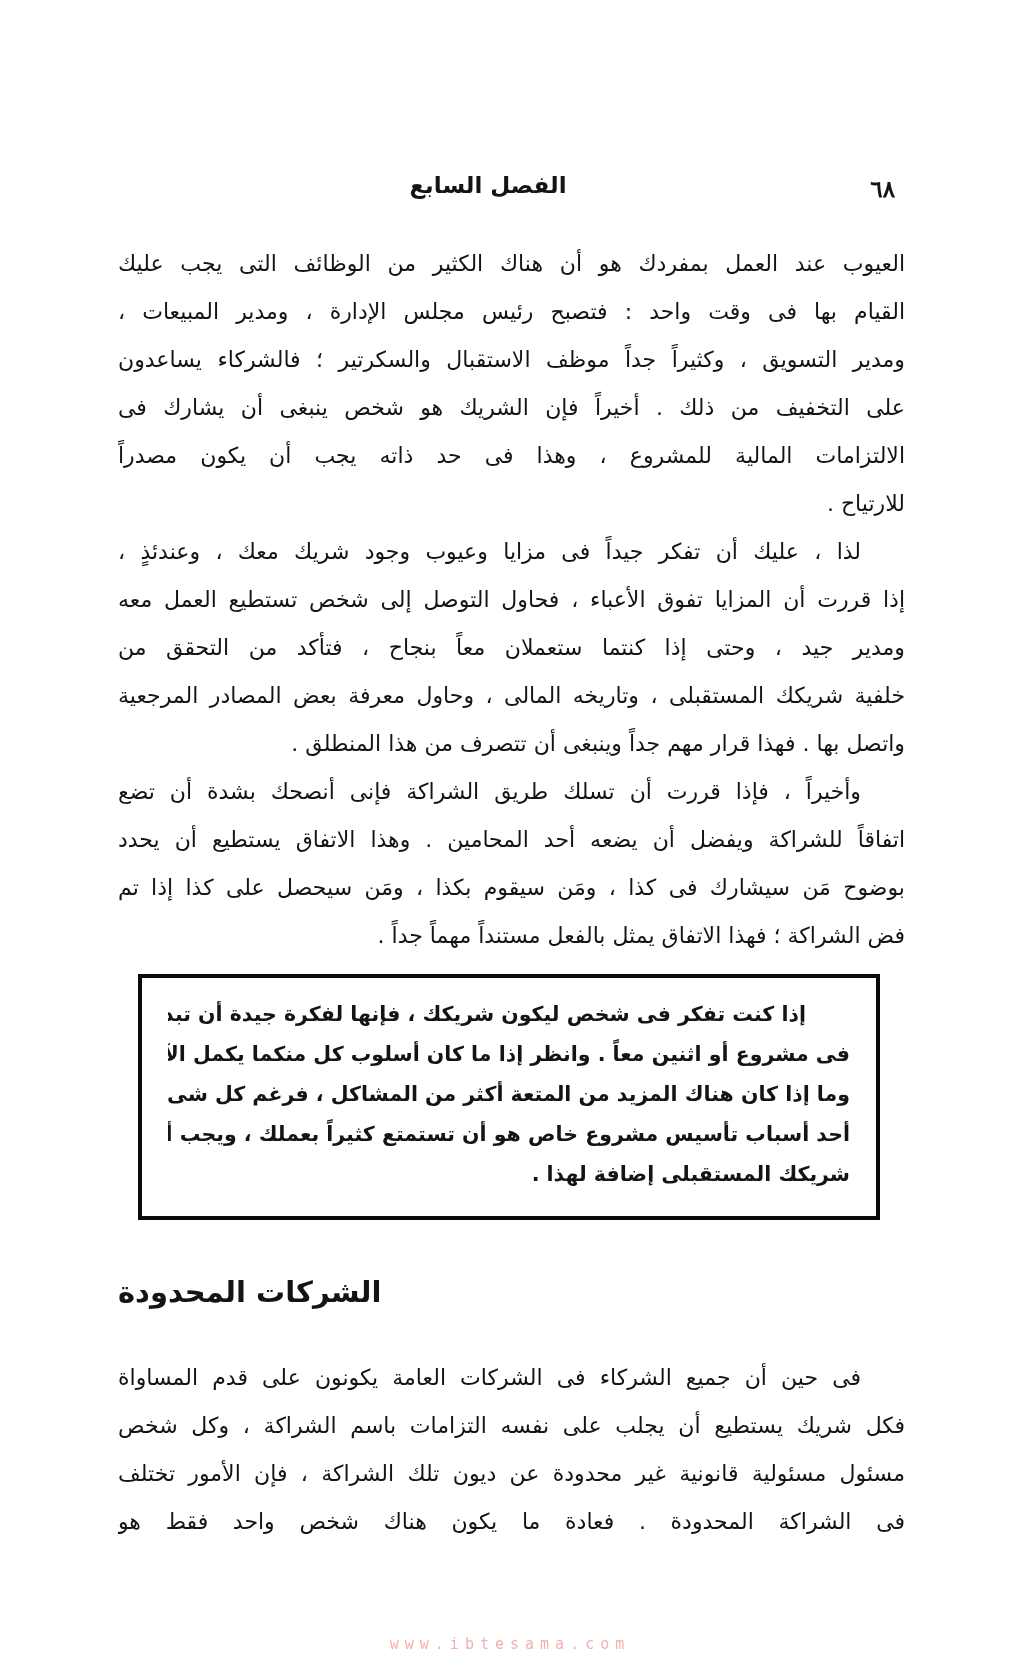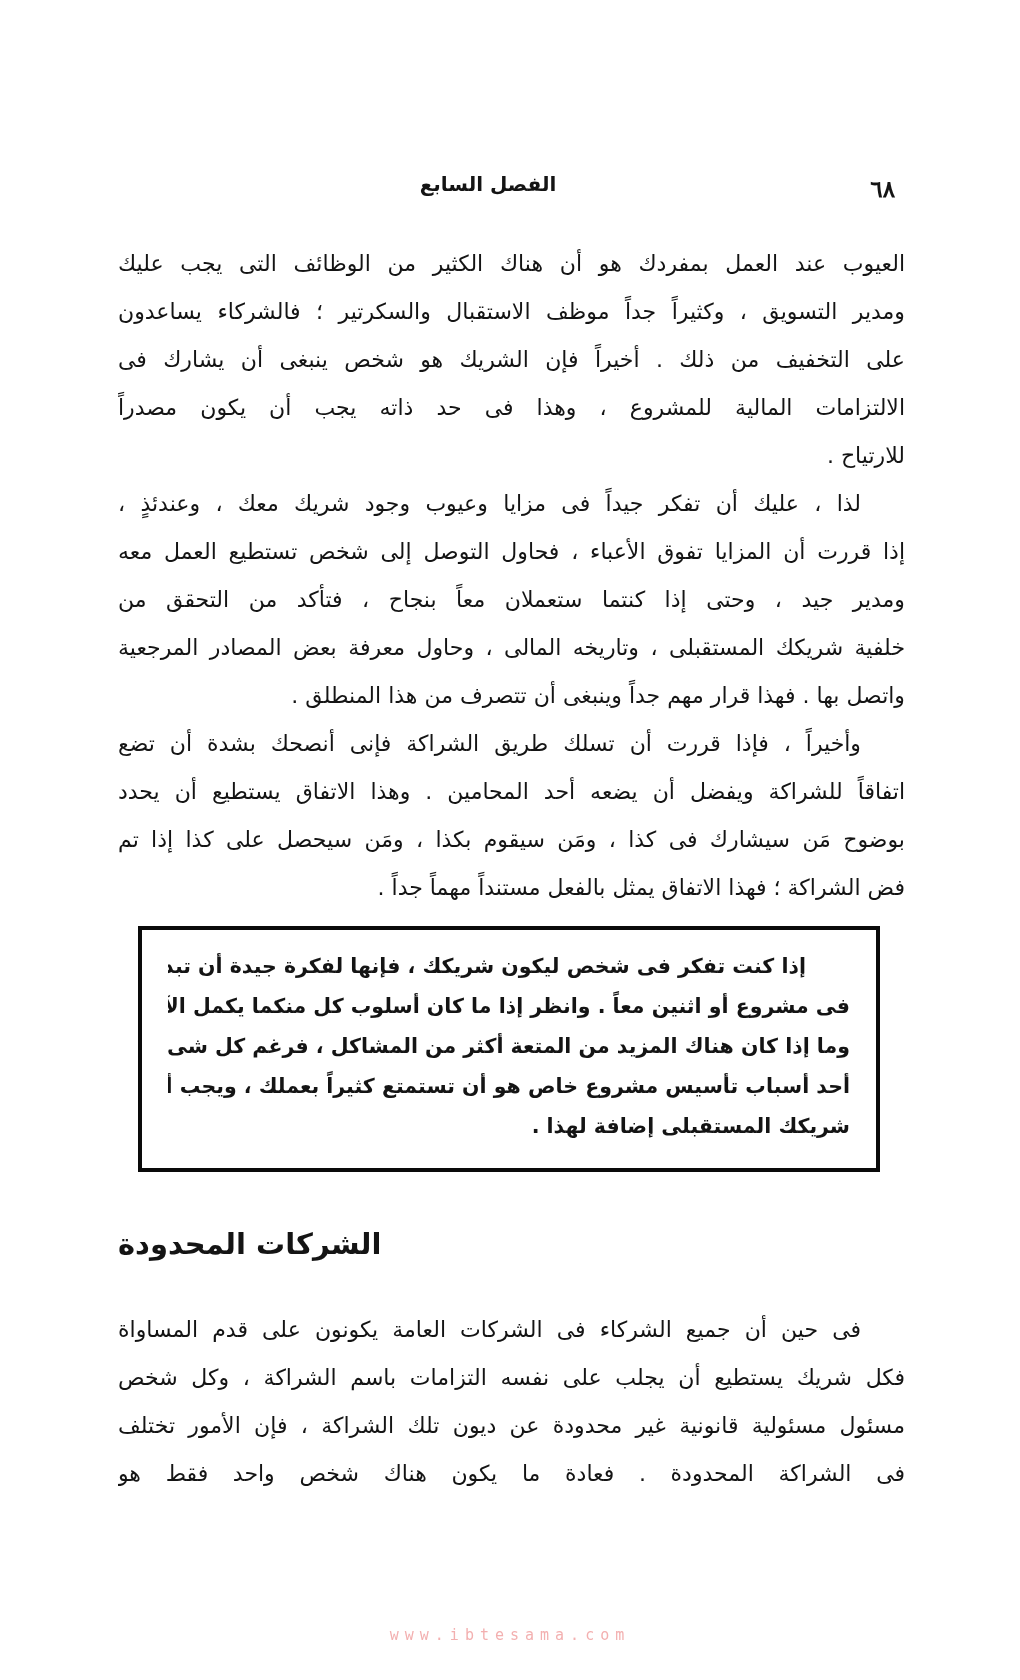--- a/index.html
+++ b/index.html
@@ -12,21 +12,21 @@
     font-family: "DejaVu Sans", sans-serif;
     overflow: hidden;
   }
   .chapter-title {
     position: absolute;
     top: 172px;
     left: 0;
     right: 0;
     text-align: center;
     text-indent: 44px;
-    font-size: 20px;
+    font-size: 23px;
     font-weight: bold;
     direction: rtl;
   }
   .page-number {
     position: absolute;
     top: 176px;
     right: 125px;
     font-size: 23px;
     font-weight: bold;
     direction: rtl;
@@ -65,21 +65,21 @@
   .section-heading {
     margin: 52px 0 0 0;
     font-size: 29px;
     line-height: 40px;
     font-weight: bold;
     text-align: left;
   }
   .section-heading + .paragraph { margin-top: 42px; }
   .watermark {
     position: absolute;
-    bottom: 36px;
+    bottom: 27px;
     left: 0;
     right: 0;
     text-align: center;
     font-family: "DejaVu Sans Mono", monospace;
     font-size: 15px;
     letter-spacing: 6px;
     word-spacing: 6px;
     color: #f3b0b0;
     direction: ltr;
   }
@@ -89,20 +89,21 @@
 
 <div class="page">
 
   <div class="chapter-title">الفصل السابع</div>
 
   <div class="page-number">٦٨</div>
 
   <div class="content">
       <div class="paragraph">
         <div class="line">العيوب عند العمل بمفردك هو أن هناك الكثير من الوظائف التى يجب عليك</div>
+        <div class="line">القيام بها فى وقت واحد : فتصبح رئيس مجلس الإدارة ، ومدير المبيعات ،</div>
         <div class="line">ومدير التسويق ، وكثيراً جداً موظف الاستقبال والسكرتير ؛ فالشركاء يساعدون</div>
         <div class="line">على التخفيف من ذلك . أخيراً فإن الشريك هو شخص ينبغى أن يشارك فى</div>
         <div class="line">الالتزامات المالية للمشروع ، وهذا فى حد ذاته يجب أن يكون مصدراً</div>
         <div class="line flush">للارتياح .</div>
       </div>
       <div class="paragraph">
         <div class="line indent">لذا ، عليك أن تفكر جيداً فى مزايا وعيوب وجود شريك معك ، وعندئذٍ ،</div>
         <div class="line">إذا قررت أن المزايا تفوق الأعباء ، فحاول التوصل إلى شخص تستطيع العمل معه</div>
         <div class="line">ومدير جيد ، وحتى إذا كنتما ستعملان معاً بنجاح ، فتأكد من التحقق من</div>
         <div class="line">خلفية شريكك المستقبلى ، وتاريخه المالى ، وحاول معرفة بعض المصادر المرجعية</div>

